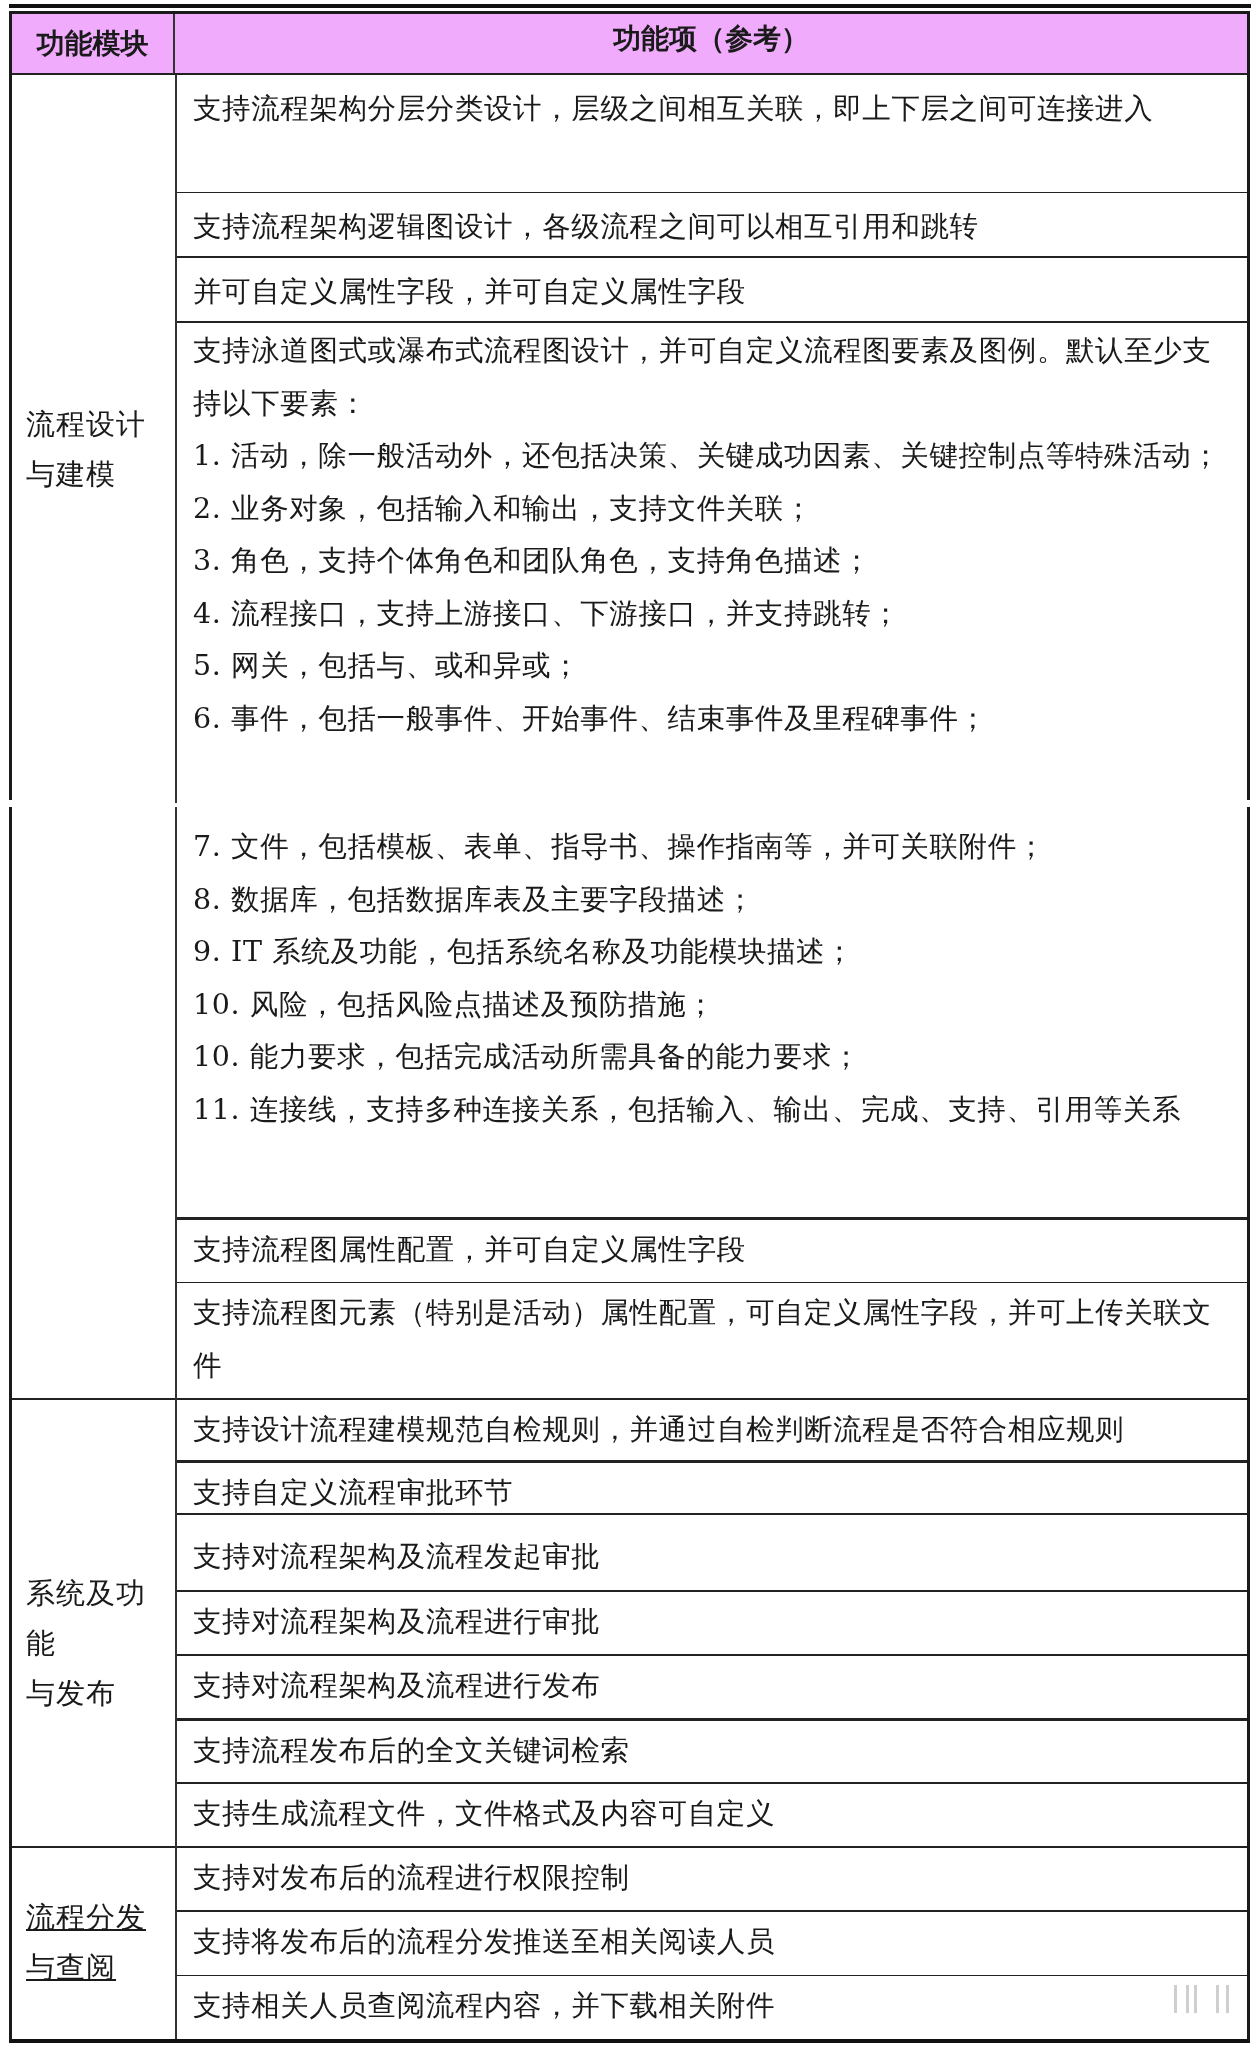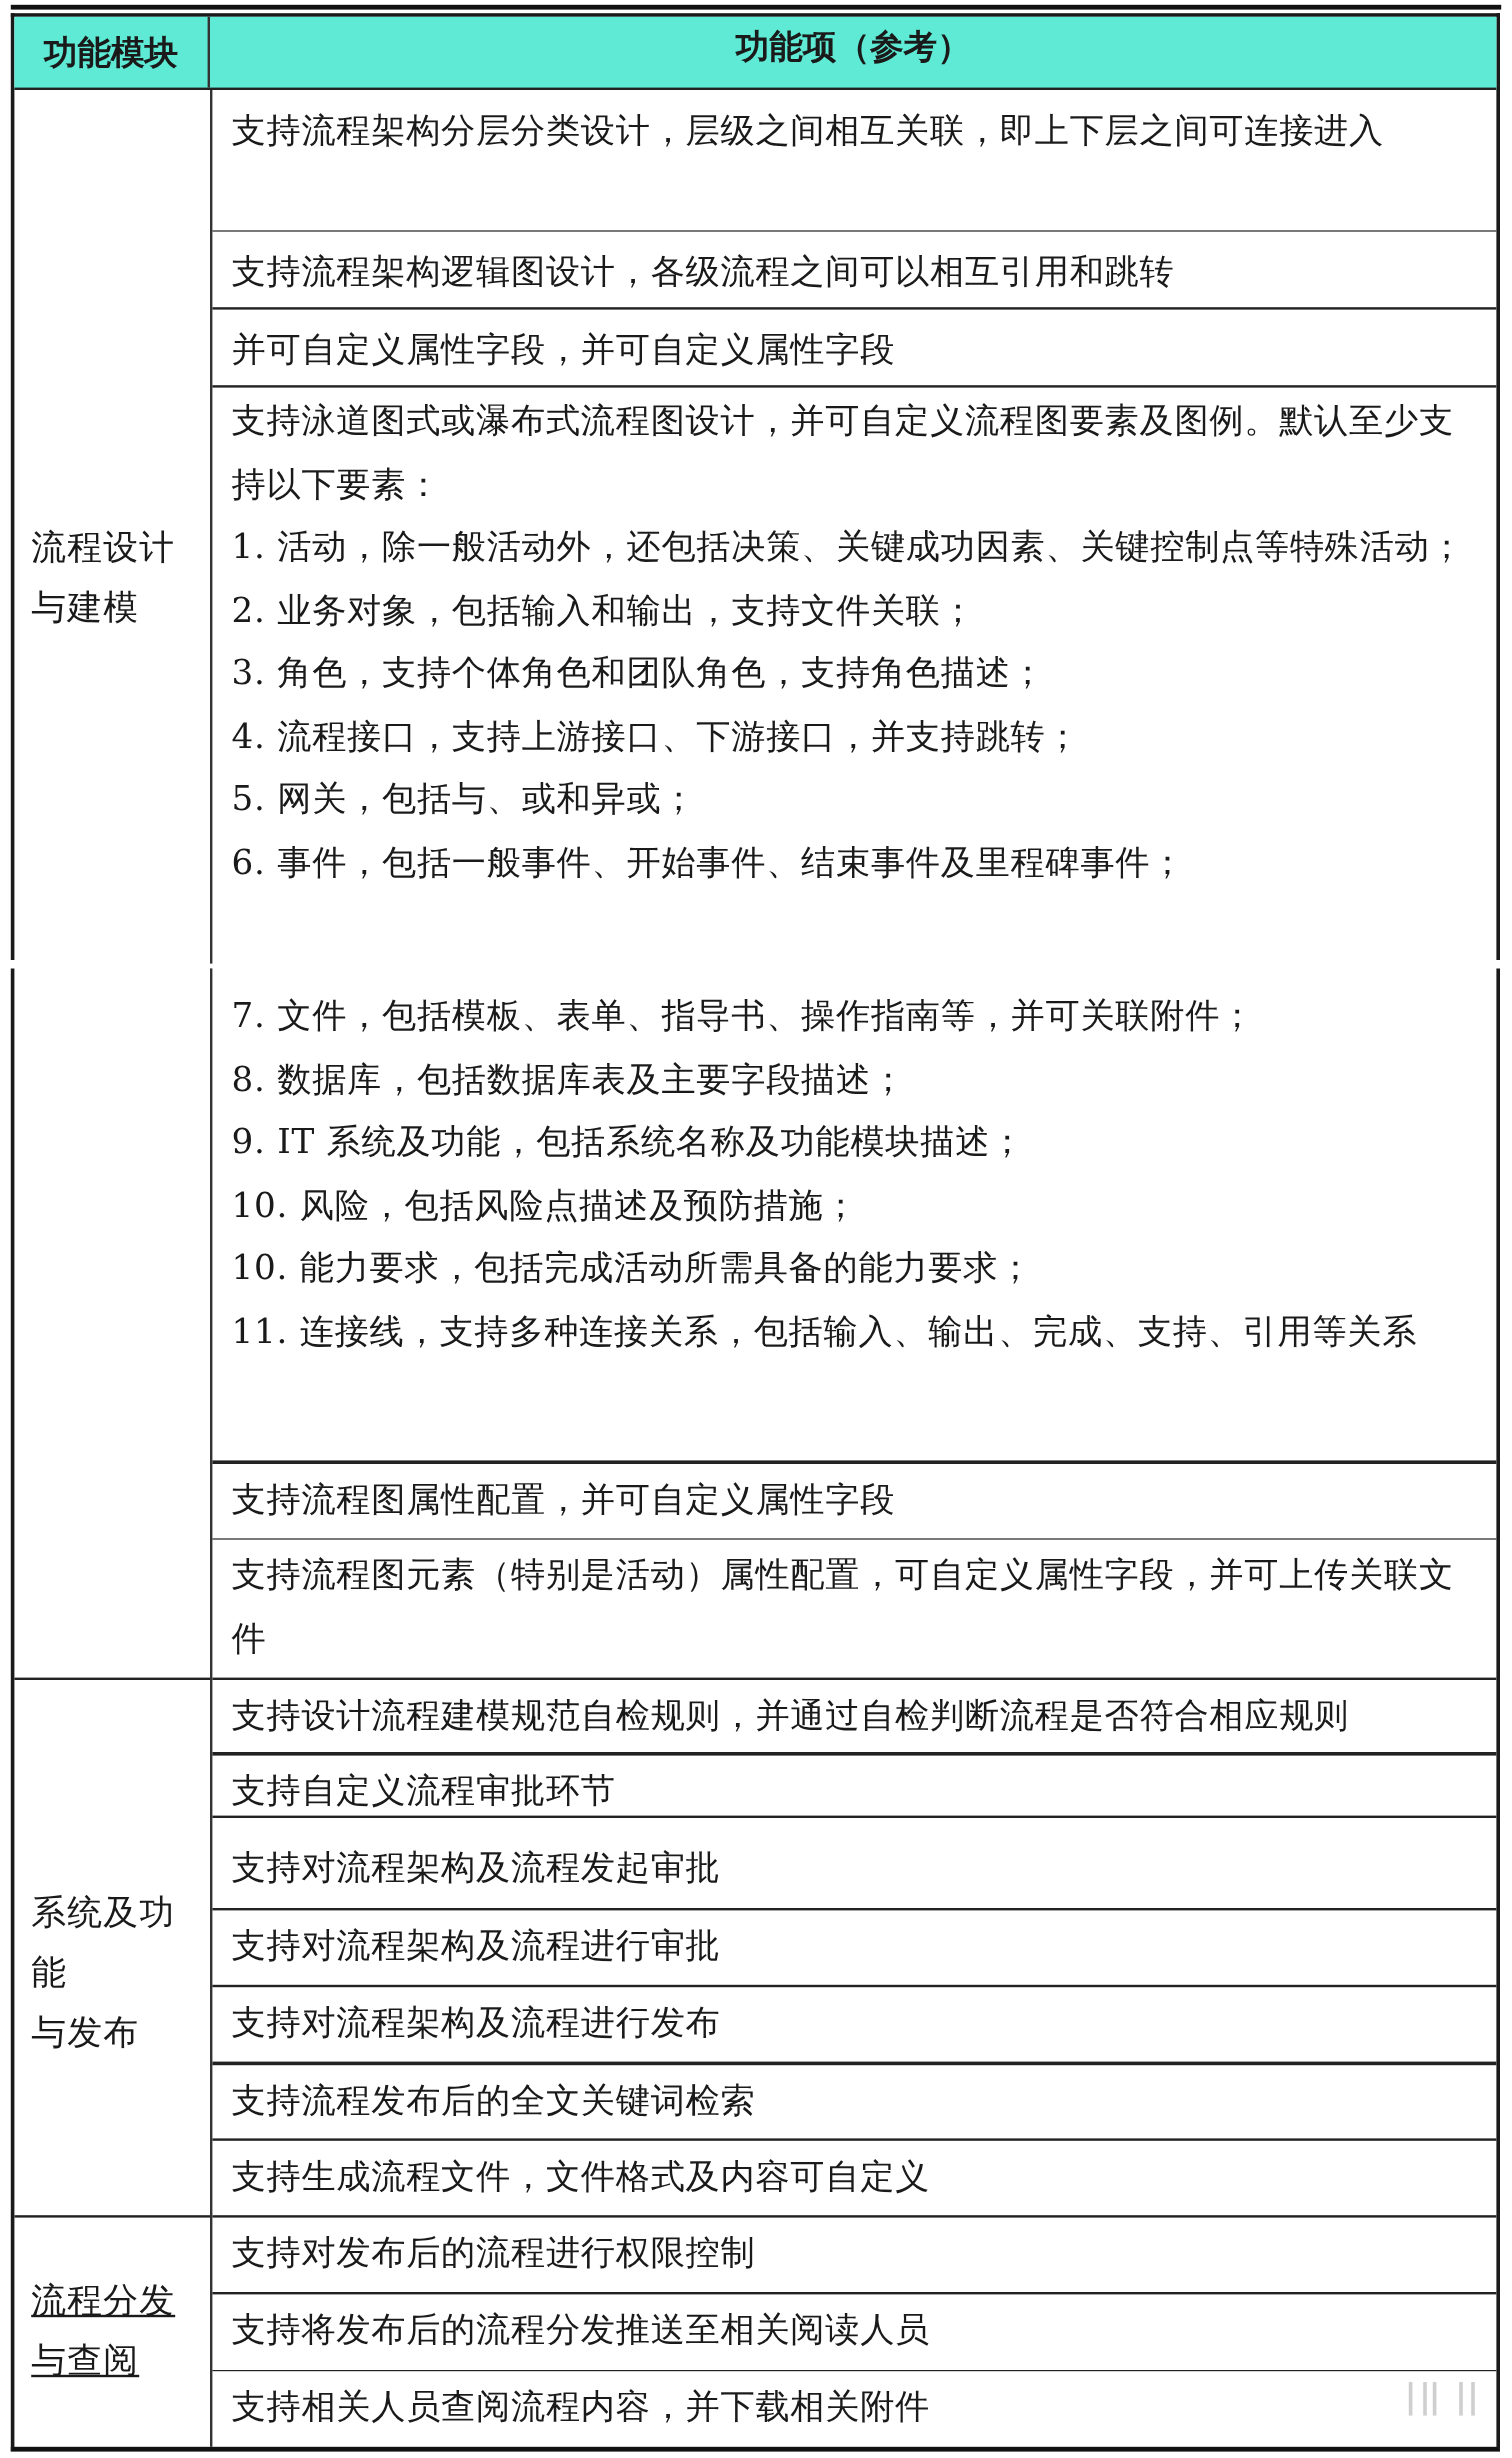--- a/index.html
+++ b/index.html
@@ -3,21 +3,21 @@
 <meta charset="utf-8">
 <style>
   html, body { margin: 0; padding: 0; background: #ffffff; }
   body { width: 1260px; height: 2048px; position: relative; overflow: hidden;
          font-family: "DejaVu Serif", "Liberation Serif", serif; color: #1a1a1a; }
   .top-rule { position: absolute; left: 9px; top: 4px; width: 1242px; height: 4px; background: #111; }
   .seg { position: absolute; left: 9px; width: 1241px; box-sizing: border-box;
          border-left: 3px solid #1a1a1a; border-right: 3px solid #1a1a1a; }
   .seg1 { top: 11px; height: 789px; border-top: 3px solid #1a1a1a; }
   .seg2 { top: 807px; height: 1236px; border-bottom: 4px solid #111; }
-  .hdr { position: absolute; left: 0; top: 0; right: 0; height: 61px; background: #5eead4;
+  .hdr { position: absolute; left: 0; top: 0; right: 0; height: 61px; background: #f0abfc;
          border-bottom: 2px solid #222; box-sizing: border-box;
          font-family: "DejaVu Sans", "Liberation Sans", sans-serif; font-weight: bold; font-size: 28px; }
   .hdr .c1 { position: absolute; left: 0; top: 0; width: 163px; height: 59px; display: flex; align-items: center; justify-content: center; border-right: 2px solid #333; box-sizing: border-box; }
   .hdr .c2 { position: absolute; left: 163px; right: 0; top: 0; height: 49px; display: flex; align-items: center; justify-content: center; }
   .vdiv { position: absolute; left: 163px; width: 2px; background: #333; }
   .row { position: absolute; left: 165px; right: 0; box-sizing: border-box; border-bottom: 2px solid #222; }
   .row.thin { border-bottom-width: 1px; }
   .row.none { border-bottom: none; padding-left: 48px; }
   .cell-text { position: absolute; left: 16px; right: 8px; top: 8px; font-size: 28.5px; line-height: 52.5px; letter-spacing: 0.6px; white-space: pre-line; }
   .mod { position: absolute; left: 0; width: 163px; box-sizing: border-box; }
@@ -31,21 +31,21 @@
 
 <div class="top-rule"></div>
 
 <div class="seg seg1">
   <div class="hdr">
     <div class="c1">功能模块</div>
     <div class="c2">功能项（参考）</div>
   </div>
   <div class="vdiv" style="top:61px; height:728px;"></div>
 
-  <div class="mod" style="top:61px; height:728px;margin-top:32px;">
+  <div class="mod" style="top:61px; height:728px;">
     <div class="mod-label" style="top:324px;">流程设计
 与建模</div>
   </div>
 
   <div class="row thin" style="top:61px; height:118px;">
     <div class="cell-text">支持流程架构分层分类设计，层级之间相互关联，即上下层之间可连接进入</div>
   </div>
   <div class="row" style="top:179px; height:65px;">
     <div class="cell-text">支持流程架构逻辑图设计，各级流程之间可以相互引用和跳转</div>
   </div>

